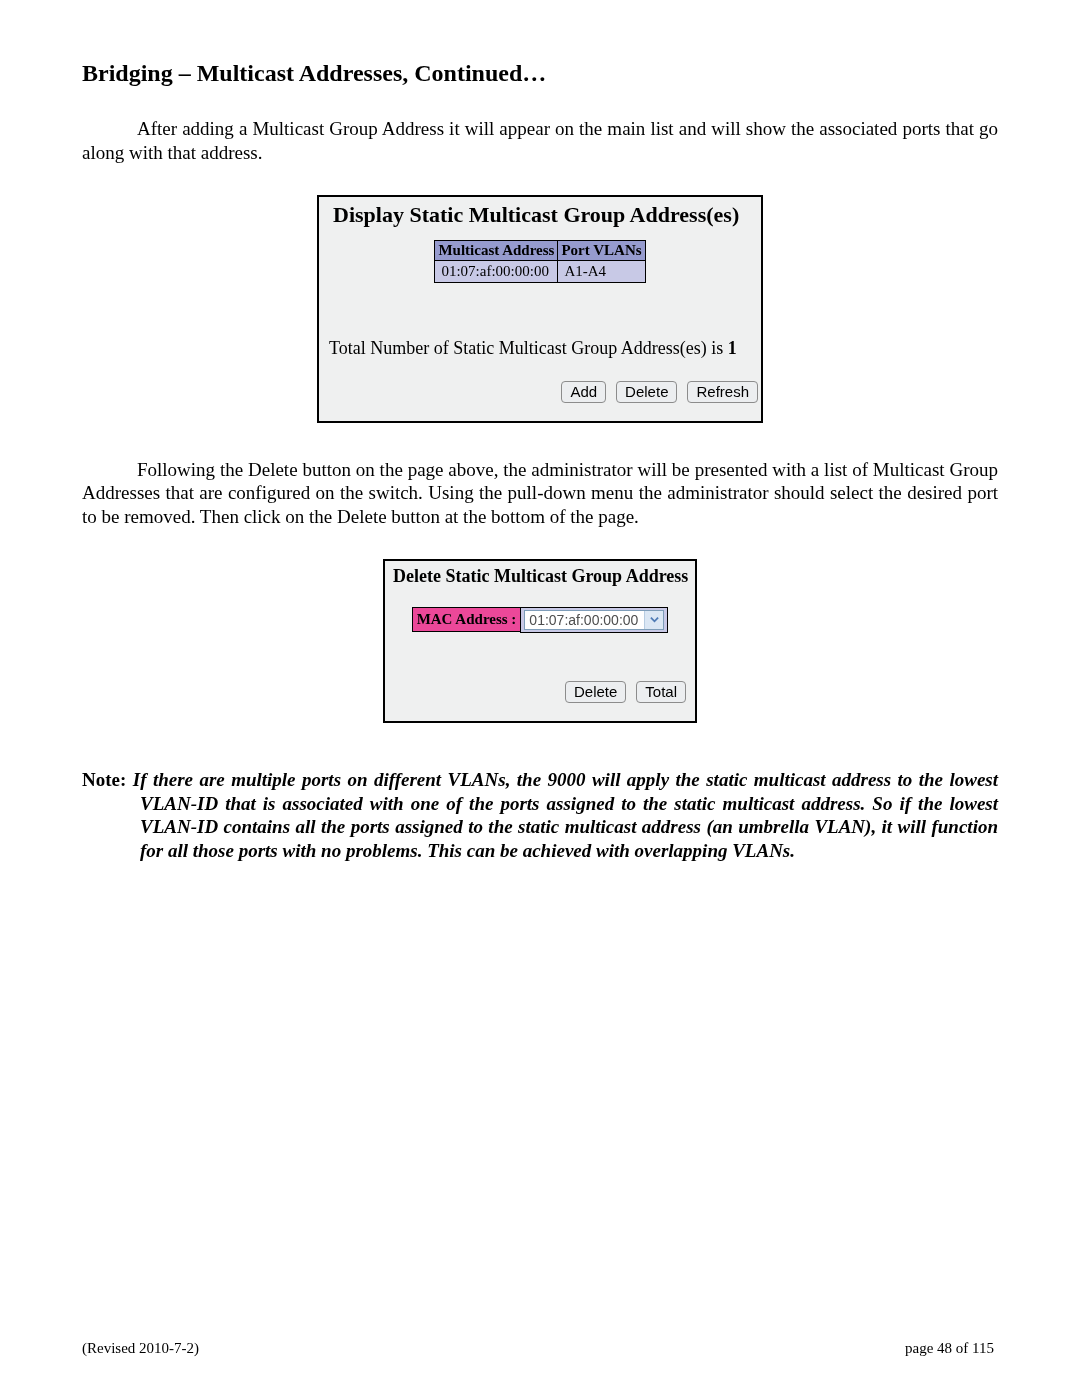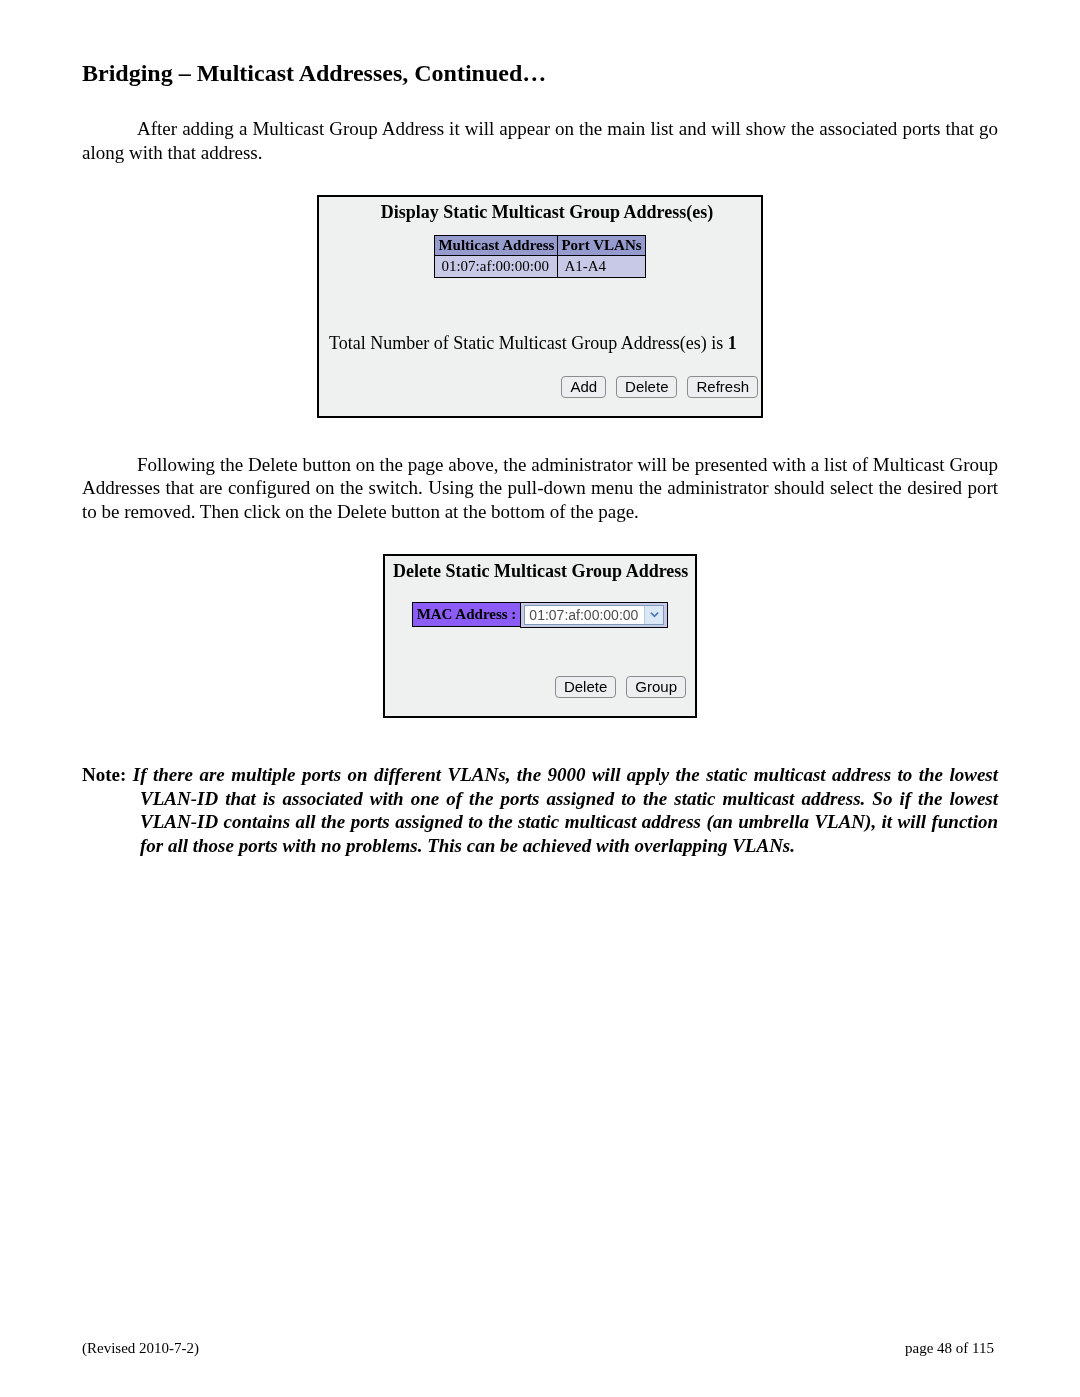--- a/index.html
+++ b/index.html
@@ -36,23 +36,22 @@
   .panel {
     border: 2px solid #000;
     background: #eff0f0;
     margin: 0 auto 35px auto;
   }
   .panel-1 {
     width: 442px;
     padding: 5px 0 18px 0;
   }
   .panel-title {
-    text-align: center;
-    font-family: Georgia, "Times New Roman", serif;
-    font-size: 18px;
+    font-family: Georgia, "Times New Roman", serif;
+    font-size: 22px;
     font-weight: bold;
     margin: 0 0 4px 14px;
   }
   .panel-2 {
     width: 298px;
     padding: 5px 6px 18px 6px;
     margin-top: 24px;
   }
   .panel-2 .panel-title {
     text-align: left;
@@ -106,21 +105,21 @@
   }
 
   
   .form-row {
     display: flex;
     align-items: center;
     justify-content: center;
     margin-bottom: 48px;
   }
   .form-label-cell {
-    background: #8b5cf6;
+    background: #ec4899;
     border: 1px solid #000;
     font-family: Georgia, "Times New Roman", serif;
     font-size: 15px;
     font-weight: bold;
     padding: 3px 4px;
     border-right: none;
   }
   .form-input-cell {
     background: #c8c9e6;
     border: 1px solid #000;
@@ -232,21 +231,21 @@
             <svg viewBox="0 0 10 10">
                 <path d="M1 3 L5 7 L9 3" fill="none" stroke="#4f7bb5" stroke-width="2"></path>
               </svg>
           </span>
         </div>
       </div>
     </div>
 
     <div class="button-row">
       <span class="ui-button">Delete</span>
-      <span class="ui-button">Group</span>
+      <span class="ui-button">Total</span>
     </div>
   </div>
 
   <div class="note">
     <span class="note-wrap">
       <span class="note-label">Note: </span><span class="note-body">If there are multiple ports on different VLANs, the 9000 will apply the static multicast address to the lowest VLAN-ID that is associated with one of the ports assigned to the static multicast address.  So if the lowest VLAN-ID contains all the ports assigned to the static multicast address (an umbrella VLAN), it will function for all those ports with no problems.  This can be achieved with overlapping VLANs.</span>
     </span>
   </div>
 
   <div class="footer">

